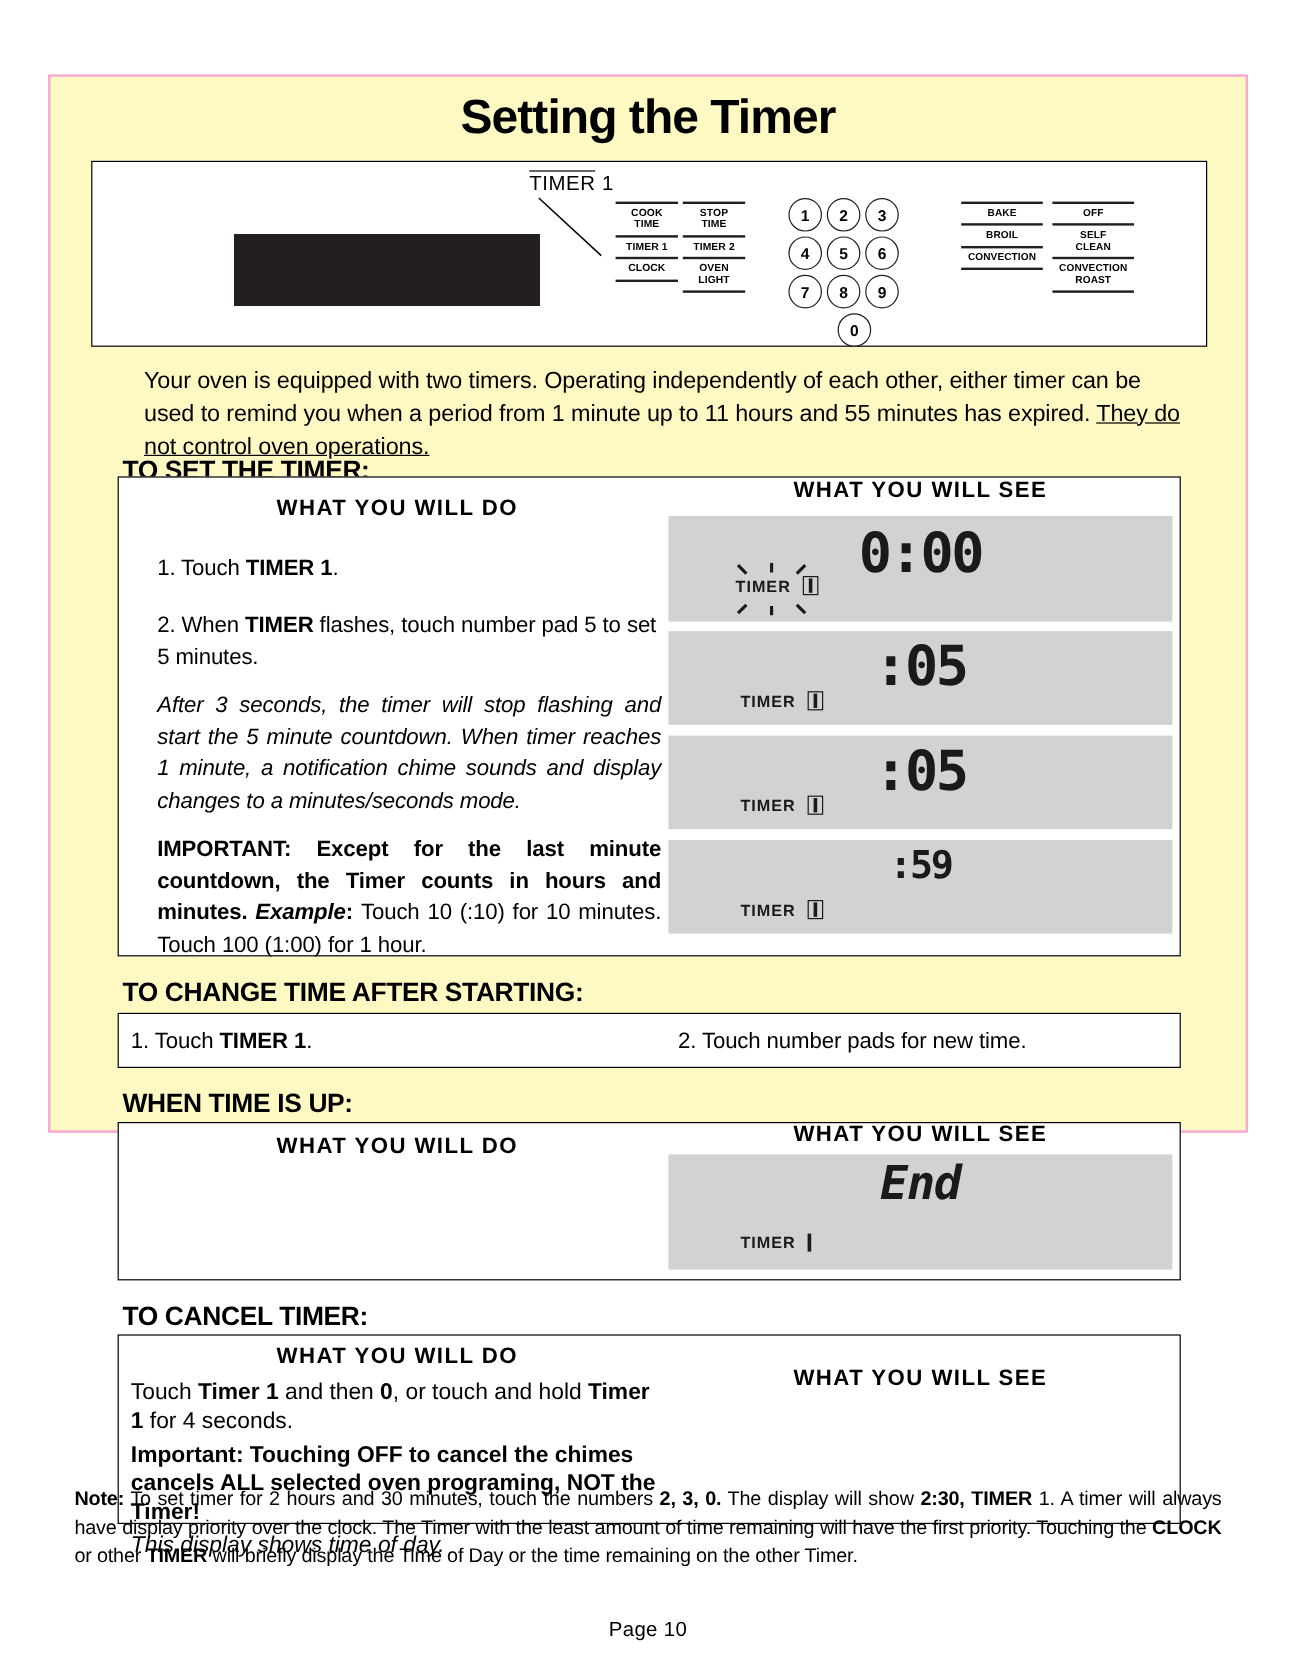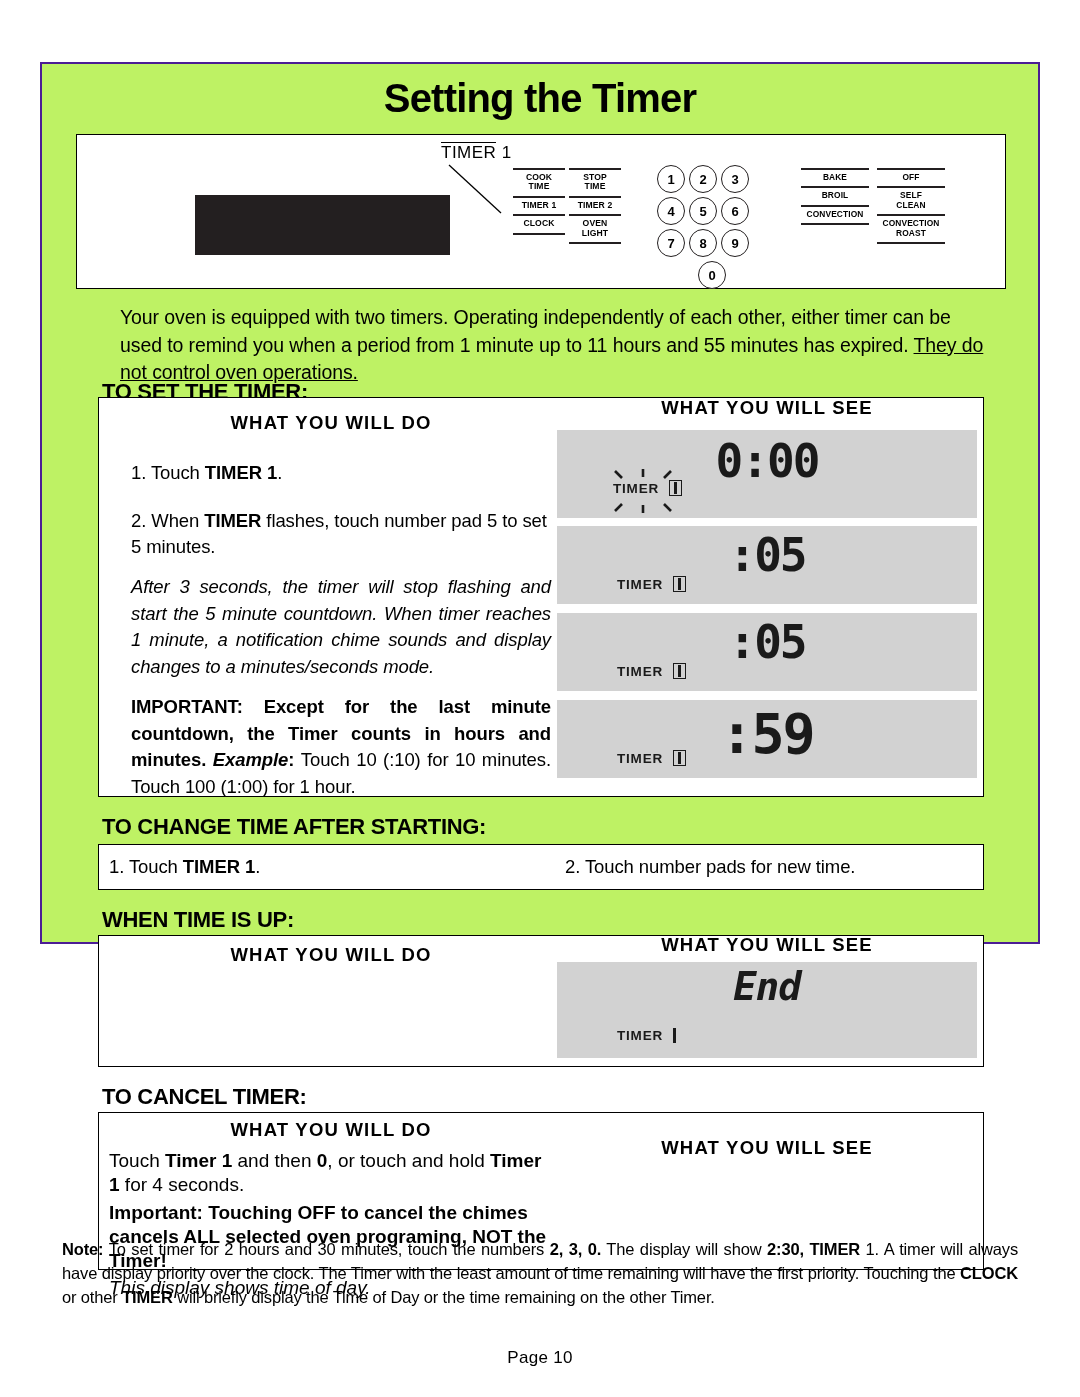--- a/index.html
+++ b/index.html
@@ -15,21 +15,21 @@
   
   .runhead{
     position:absolute;left:40px;top:38px;width:1000px;
     display:flex;justify-content:space-between;align-items:flex-end;
     font-weight:bold;font-size:15.5px;letter-spacing:-0.2px;
   }
 
   
   .frame{
     position:absolute;left:40px;top:62px;width:1000px;height:882px;
-    border:2px solid #4c1d95;box-sizing:border-box;background:#bef264;
+    border:2px solid #f9a8d4;box-sizing:border-box;background:#fef9c3;
   }
 
   
   .title{
     position:absolute;left:0;top:12px;width:100%;
     text-align:center;font-size:40px;font-weight:bold;letter-spacing:-0.8px;
   }
 
   
   .panelbox{
@@ -260,21 +260,21 @@
 
       <div class="disp" style="position:absolute;left:458px;top:215px;width:420px;height:78px;">
         <div class="digits" style="font-size:46px;padding-top:2px;letter-spacing:-2px;">:05</div>
         <div class="timerlbl" style="left:60px;top:50px;">
           <span>TIMER</span>
           <span class="seg1"></span>
         </div>
       </div>
 
       <div class="disp" style="position:absolute;left:458px;top:302px;width:420px;height:78px;">
-        <div class="digits" style="font-size:55px;padding-top:2px;letter-spacing:-2px;">:59</div>
+        <div class="digits" style="font-size:32px;padding-top:2px;letter-spacing:-2px;">:59</div>
         <div class="timerlbl" style="left:60px;top:50px;">
           <span>TIMER</span>
           <span class="seg1"></span>
         </div>
       </div>
     </div>
 
     <div class="sechead" style="top:750px;">TO CHANGE TIME AFTER STARTING:</div>
 
     <div class="box" style="left:56px;top:780px;width:886px;height:46px;">

